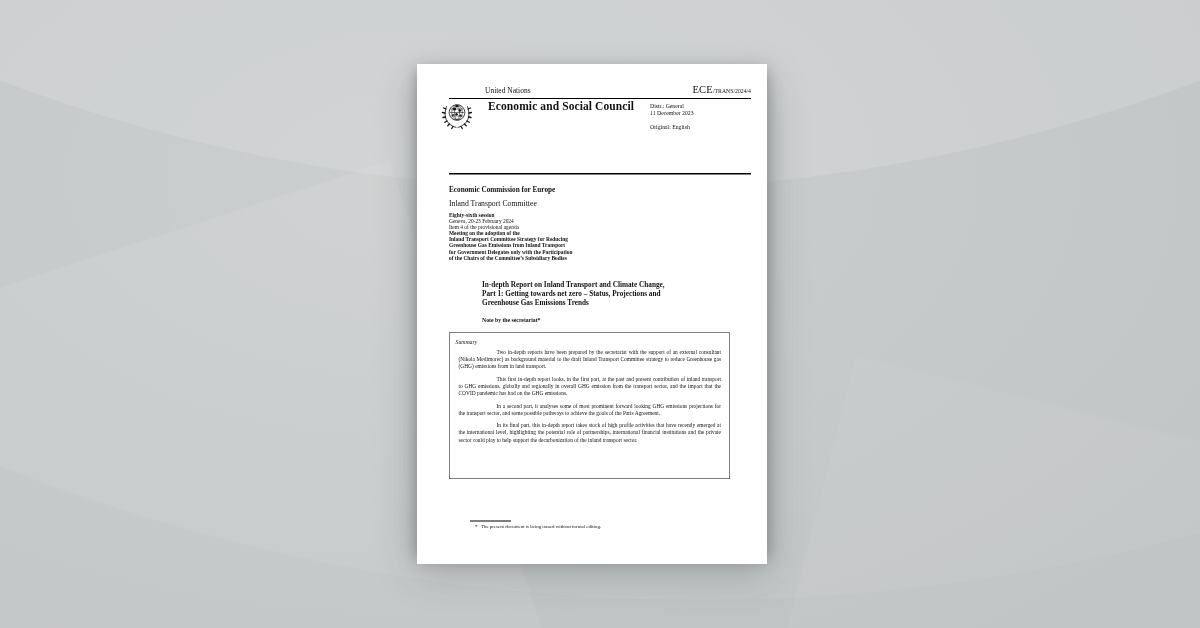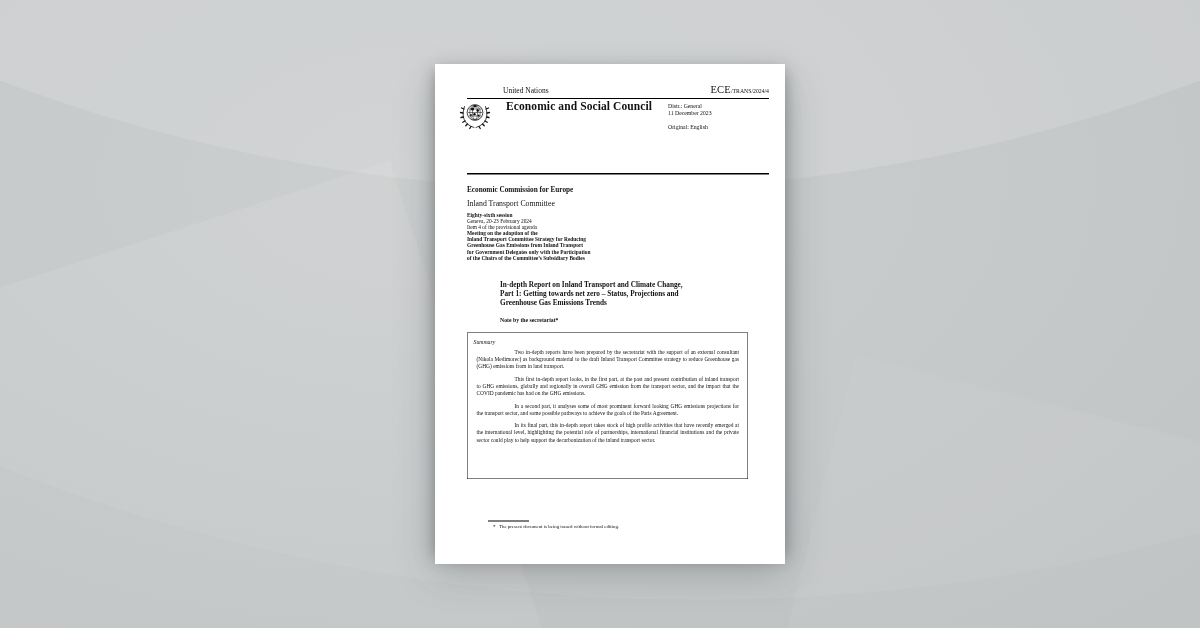--- a/index.html
+++ b/index.html
@@ -32,21 +32,21 @@
     background: rgba(255,255,255,0.08);
   }
   .bg-diamond2 {
     position: absolute; left: 760px; top: 430px;
     width: 700px; height: 700px;
     transform: rotate(14deg);
     background: rgba(255,255,255,0.05);
   }
 
   .page-outer {
-    position: absolute; left: 435px; top: 64px;
+    position: absolute; left: 417px; top: 64px;
     width: 350px; height: 488px;
     background: #ffffff;
     box-shadow: 0 6px 14px rgba(45,50,53,0.40), 0 18px 38px rgba(45,50,53,0.28);
   }
   
   .page {
     position: relative;
     width: 700px; height: 1000px;
     background: #ffffff;
     color: #111;

